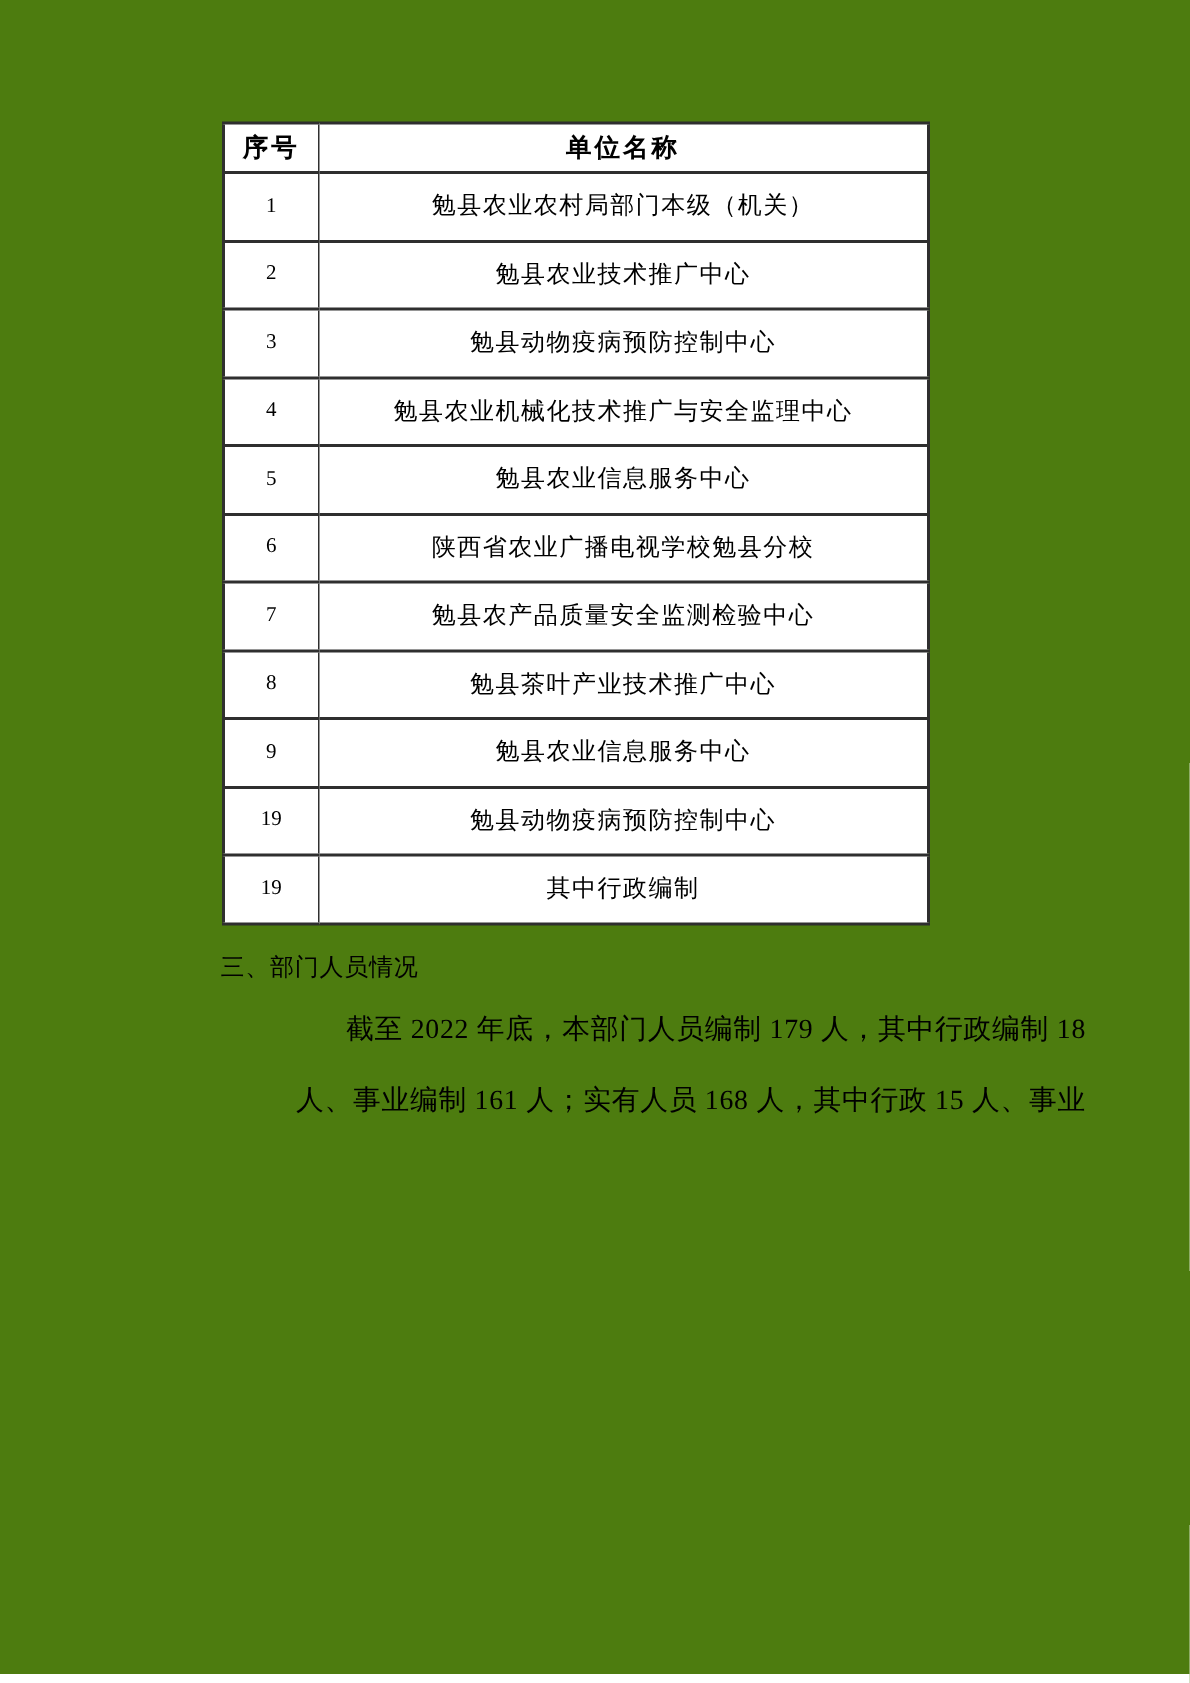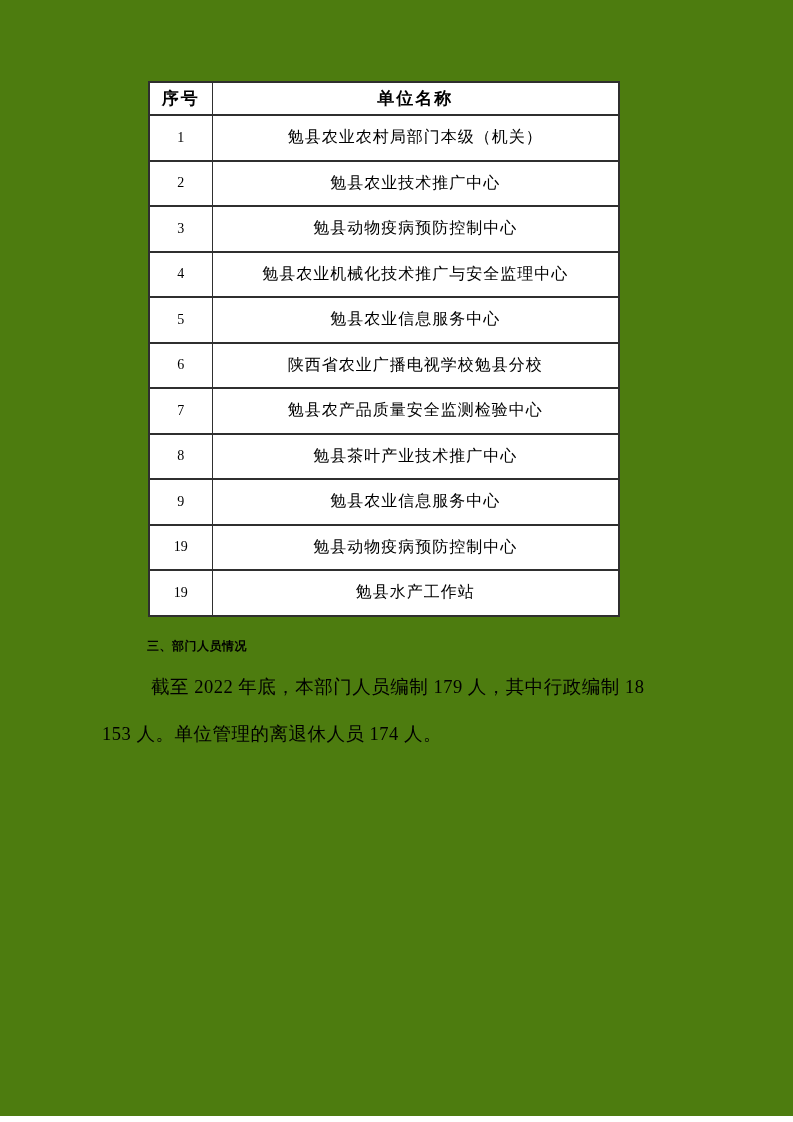--- a/index.html
+++ b/index.html
@@ -58,32 +58,33 @@
   }
 
   
   .section-heading {
     position: absolute;
     left: 147px;
     top: 631px;
     height: 30px;
     line-height: 30px;
     font-family: "Liberation Sans", "DejaVu Sans", sans-serif;
-    font-weight: bold;
-    font-size: 12px;
+    font-weight: normal;
+    font-size: 16px;
     letter-spacing: 0.5px;
     white-space: nowrap;
   }
 
   
   .body-paragraph {
     position: absolute;
-    left: 102px;
+    left: 84px;
     top: 664px;
     width: 640px;
+    text-align: right;
   }
   .para-line {
     height: 47px;
     line-height: 47px;
     font-family: "Liberation Serif", "DejaVu Serif", serif;
     font-size: 18.5px;
     letter-spacing: 0.5px;
     white-space: nowrap;
   }
   .para-line.first { text-indent: 49px; }
@@ -140,25 +141,25 @@
       <tr>
         <td class="cell-no">9</td>
         <td>勉县农业信息服务中心</td>
       </tr>
       <tr>
         <td class="cell-no">19</td>
         <td>勉县动物疫病预防控制中心</td>
       </tr>
       <tr>
         <td class="cell-no">19</td>
-        <td>勉县水产工作站</td>
+        <td>其中行政编制</td>
       </tr>
     </tbody>
   </table>
 
   <div class="section-heading">三、部门人员情况</div>
 
   <div class="body-paragraph">
     <div class="para-line first">截至 2022 年底，本部门人员编制 179 人，其中行政编制 18</div>
-    <div class="para-line">153 人。单位管理的离退休人员 174 人。</div>
+    <div class="para-line">人、事业编制 161 人；实有人员 168 人，其中行政 15 人、事业</div>
   </div>
 
 </div>
 
 </body></html>

